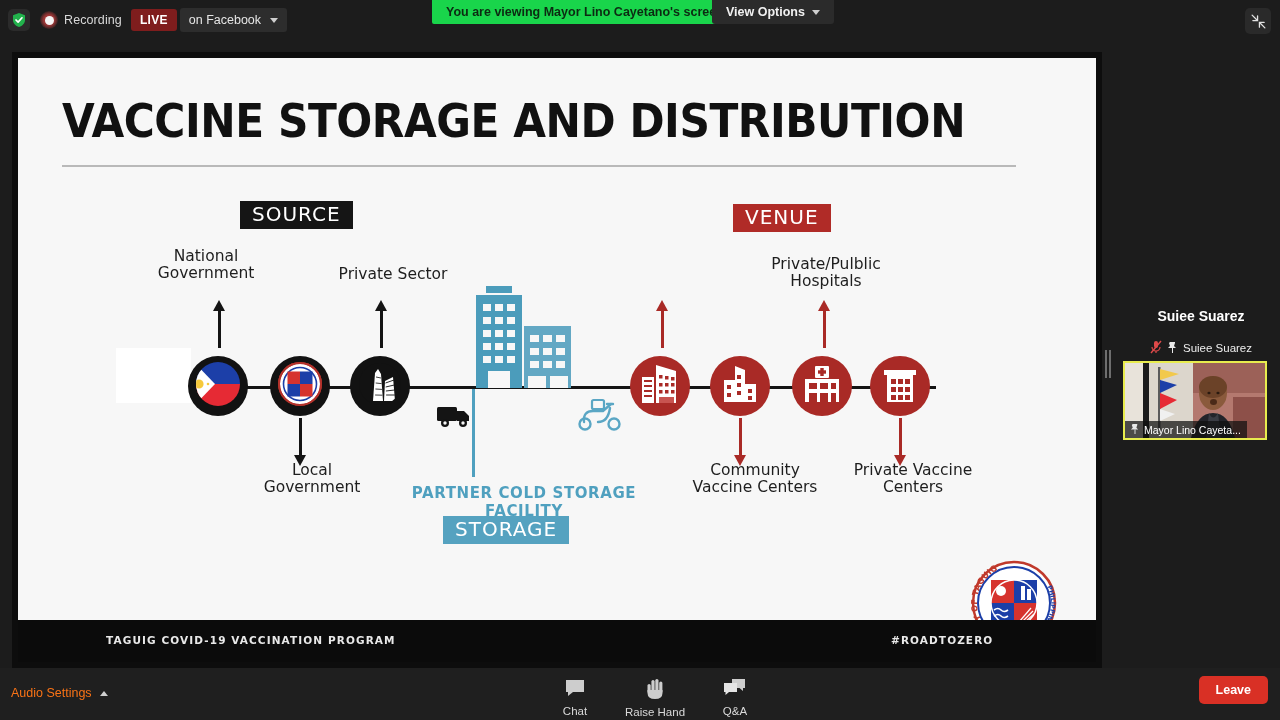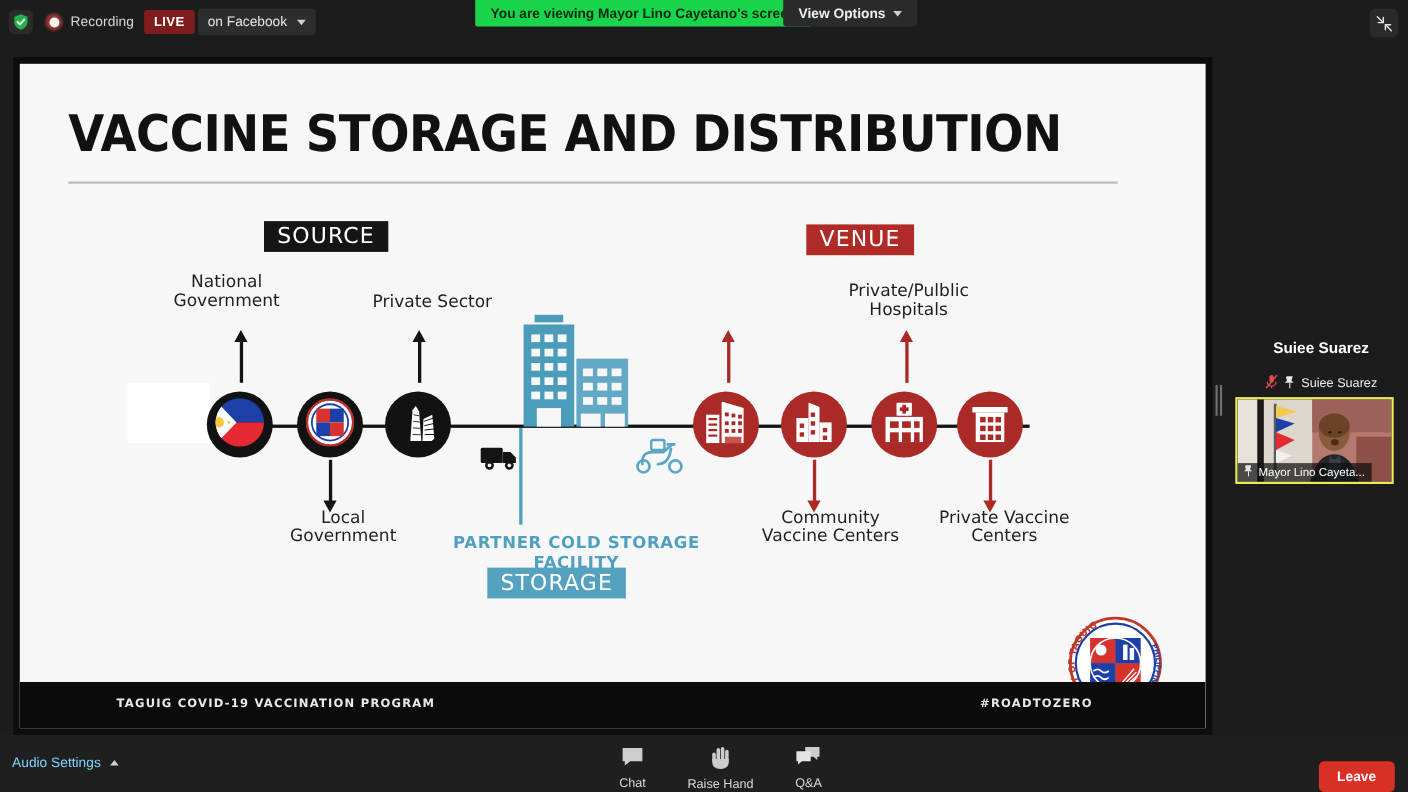--- a/index.html
+++ b/index.html
@@ -209,37 +209,37 @@
     padding: 0 6px 0 5px; max-width: 100%;
   }
 
   
   .bottombar {
     position: absolute; left: 0; bottom: 0; width: 1280px; height: 52px;
     background: #1f1f1f;
   }
   .audio-settings {
     position: absolute; left: 11px; top: 18px;
-    color: #7dd3fc; font-size: 12.5px; display: flex; align-items: center; gap: 8px;
+    color: #f97316; font-size: 12.5px; display: flex; align-items: center; gap: 8px;
   }
   .caret-up {
     width: 0; height: 0; border-left: 4px solid transparent; border-right: 4px solid transparent;
     border-bottom: 5px solid #cfcfcf;
   }
   .tool-group {
     position: absolute; left: 540px; top: 5px; width: 230px; height: 46px;
     display: flex; justify-content: space-between;
   }
   .tool {
     width: 70px; display: flex; flex-direction: column; align-items: center; gap: 3px;
     padding-top: 5px;
   }
   .tool-label { color: #d9d9d9; font-size: 11.5px; }
   .leave-btn {
-    position: absolute; right: 12px; top: 24px;
+    position: absolute; right: 12px; top: 8px;
     background: #d93025; color: #fff; border: none;
     font-size: 12.5px; font-weight: bold;
     padding: 7px 17px; border-radius: 5px; cursor: pointer;
     font-family: "Liberation Sans", sans-serif;
   }
 </style>
 </head>
 <body>
 
 <div id="app">

